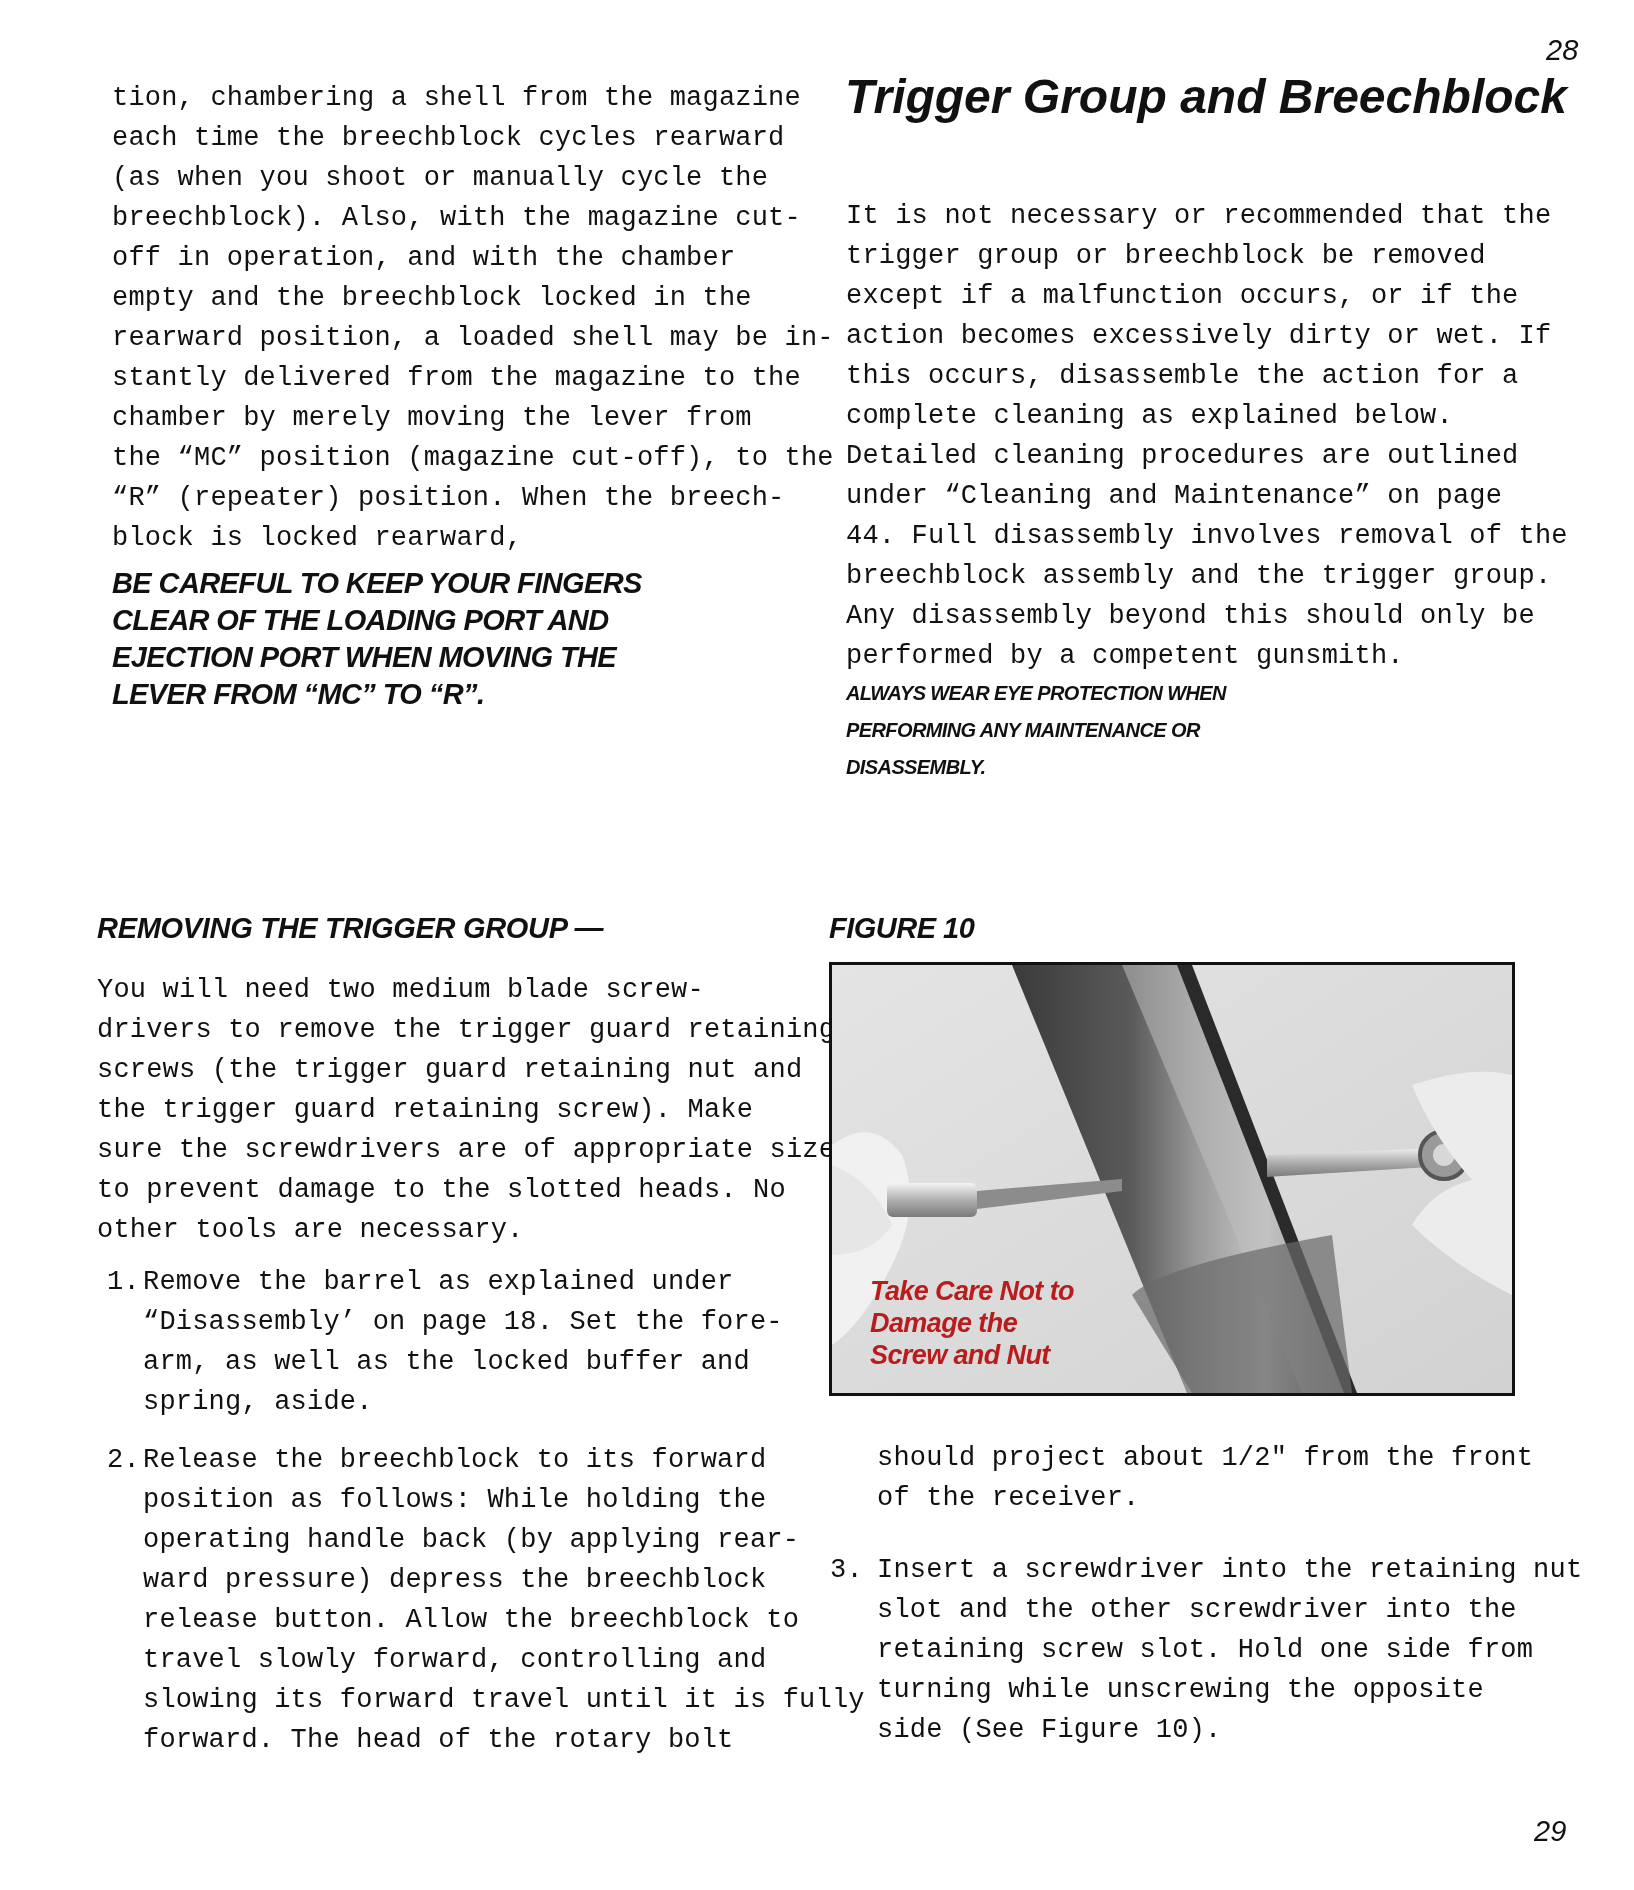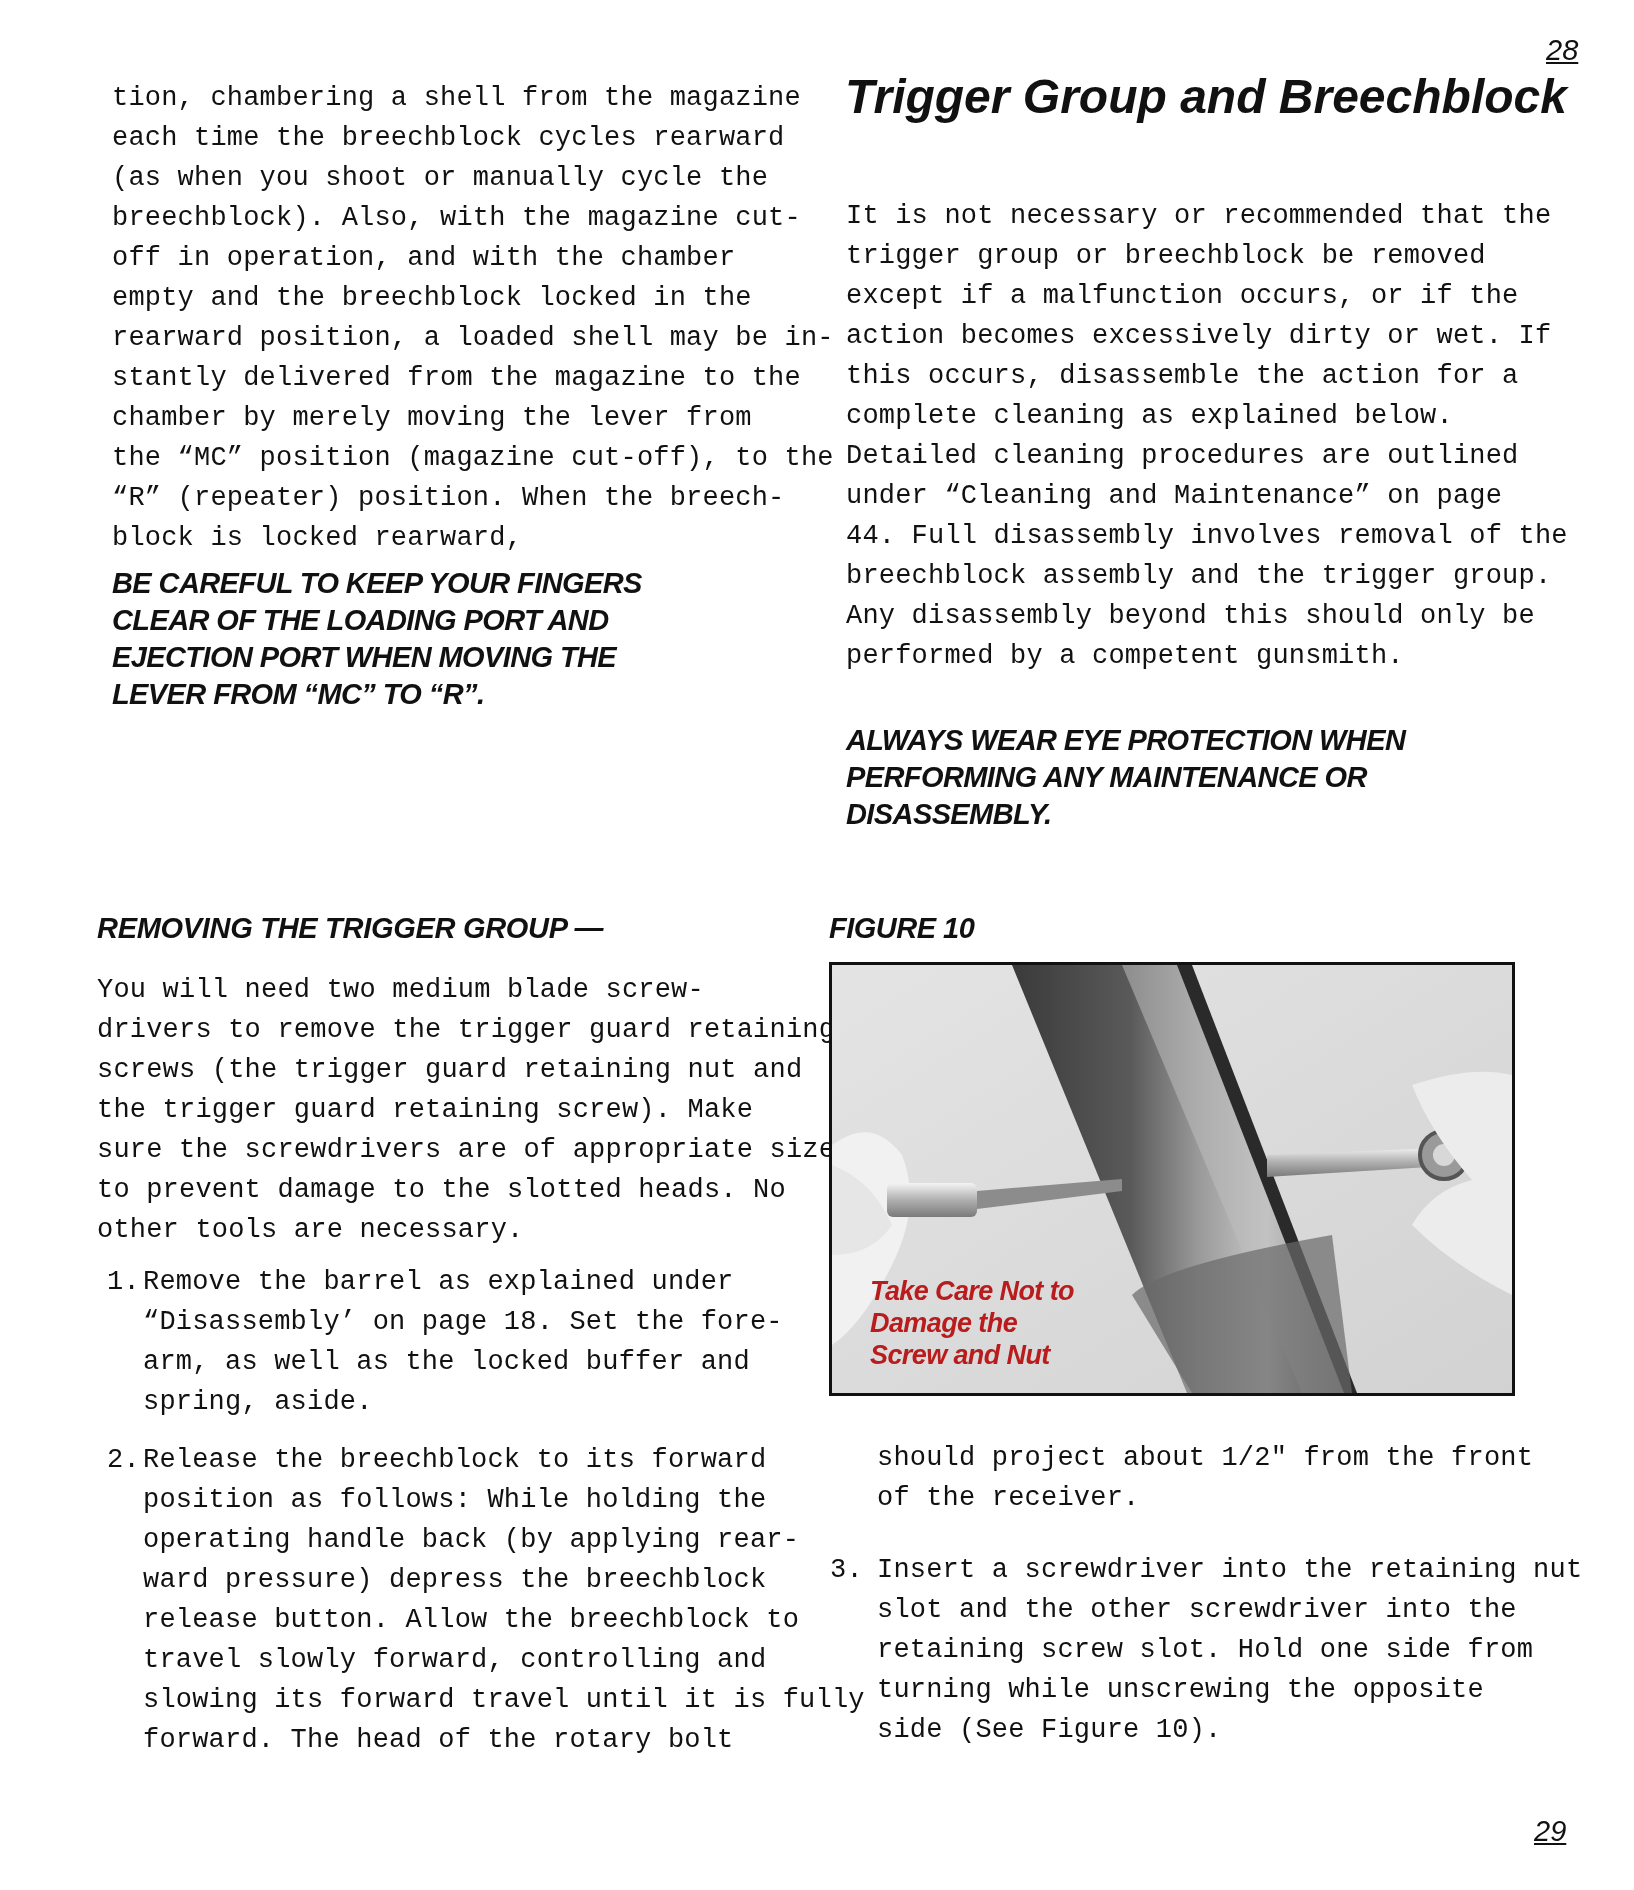--- a/index.html
+++ b/index.html
@@ -2,39 +2,39 @@
 <html><head>
 <meta charset="utf-8">
 <style>
   html, body { margin: 0; padding: 0; background: #ffffff; }
   body { width: 1634px; height: 1890px; position: relative; overflow: hidden; color: #111; }
   .serif { font-family: Liberation Mono, monospace; font-size: 27px; line-height: 40px; letter-spacing: 0.2px; }
   .sans-bi { font-family: "Liberation Sans", "DejaVu Sans", sans-serif; font-weight: bold; font-style: italic; }
   .abs { position: absolute; }
   .line { display: block; white-space: nowrap; }
 
-  .page-num { font-family: "Liberation Sans", sans-serif; font-style: italic; font-size: 29px; text-decoration: underline; }
+  .page-num { font-family: "Liberation Sans", sans-serif; font-style: italic; font-size: 29px; }
   #pn28 { left: 1546px; top: 34px; }
   #pn29 { left: 1534px; top: 1815px; }
 
   
   #left-top { left: 112px; top: 78px; width: 680px; }
   #warn-left { left: 112px; top: 565px; width: 680px; font-size: 29px; line-height: 37px; letter-spacing: -0.6px; }
   #trigger-head { left: 97px; top: 912px; font-size: 29px; letter-spacing: -0.3px; }
   #trigger-intro { left: 97px; top: 970px; width: 700px; }
   #steps-left { left: 97px; top: 1262px; width: 720px; }
   .step { position: relative; padding-left: 46px; margin-bottom: 18px; }
   .step-num { position: absolute; left: 10px; top: 0; }
 
   
   #title { left: 845px; top: 74px; }
   #title .t1 { font-size: 40px; line-height: 46px; display: block; }
   #title .t2 { font-size: 48px; line-height: 46px; display: block; font-style: italic; }
   #right-intro { left: 846px; top: 196px; width: 720px; }
-  #warn-right { left: 846px; top: 722px; width: 720px; font-size: 29px; line-height: 37px; letter-spacing: -0.6px; }
+  #warn-right { left: 846px; top: 675px; width: 720px; font-size: 20px; line-height: 37px; letter-spacing: -0.6px; }
 
   #fig-label { left: 829px; top: 912px; font-size: 29px; letter-spacing: -0.5px; }
   #figure { left: 829px; top: 962px; width: 680px; height: 428px; border: 3px solid #111; background: #dedede; overflow: hidden; }
   #figure svg { display: block; }
   #fig-caption { position: absolute; left: 38px; top: 310px; font-size: 27px; line-height: 32px; letter-spacing: -0.6px; color: #b91c1c; }
 
   #cont-right { left: 877px; top: 1438px; width: 720px; }
   #step3 { left: 830px; top: 1550px; width: 760px; }
   #step3 .step { padding-left: 47px; }
   #step3 .step-num { left: 0; }

